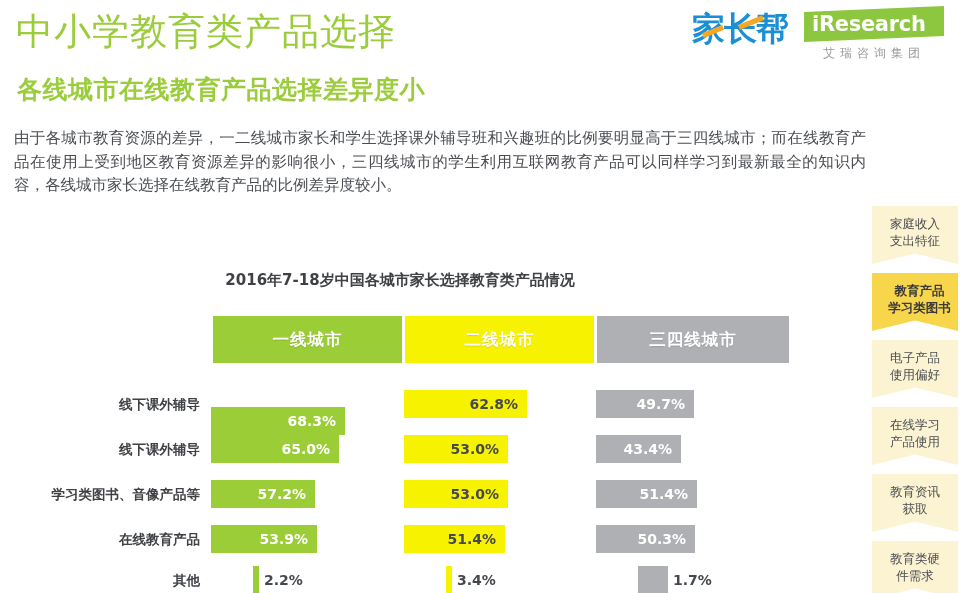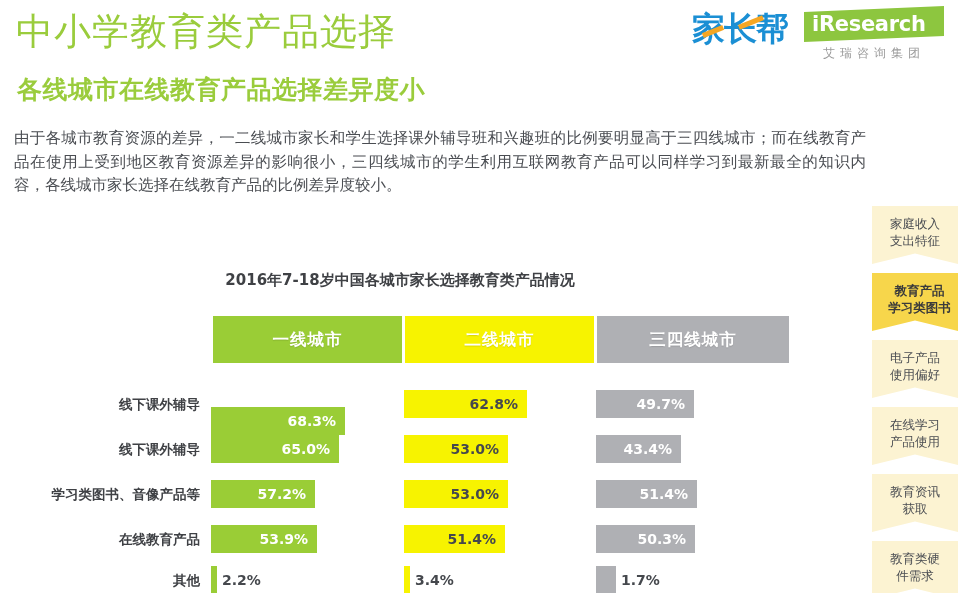--- a/index.html
+++ b/index.html
@@ -185,20 +185,21 @@
   .bar.green { background: #9ACD36; }
   .bar.green .val { color: #ffffff; }
   .bar.yellow { background: #F7F300; }
   .bar.yellow .val { color: #45484d; }
   .bar.gray { background: #AFB0B4; }
   .bar.gray .val { color: #ffffff; }
 
   
   .bar.tiny {
     justify-content: flex-start;
+    margin-left: 42px;
   }
   .bar.tiny .val {
     position: absolute;
     left: 100%;
     padding-right: 0;
     padding-left: 5px;
     font-weight: 600;
   }
   .bar.tiny.green .val,
   .bar.tiny.yellow .val,
@@ -312,21 +313,21 @@
         </div>
       </div>
       <div class="row" style="top: 324px;">
         <div class="row-label">其他</div>
         <div class="bar green tiny" style="left: 211px; width: 6px;">
           <span class="val">2.2%</span>
         </div>
         <div class="bar yellow tiny" style="left: 404px; width: 6px;">
           <span class="val">3.4%</span>
         </div>
-        <div class="bar gray tiny" style="left: 596px; width: 20px;">
+        <div class="bar gray tiny" style="left: 596px; width: 30px;">
           <span class="val">1.7%</span>
         </div>
       </div>
     </div>
 </div>
 
 <div id="side-nav">
     <div class="nav-item">
       <div>家庭收入</div>
       <div>支出特征</div>

